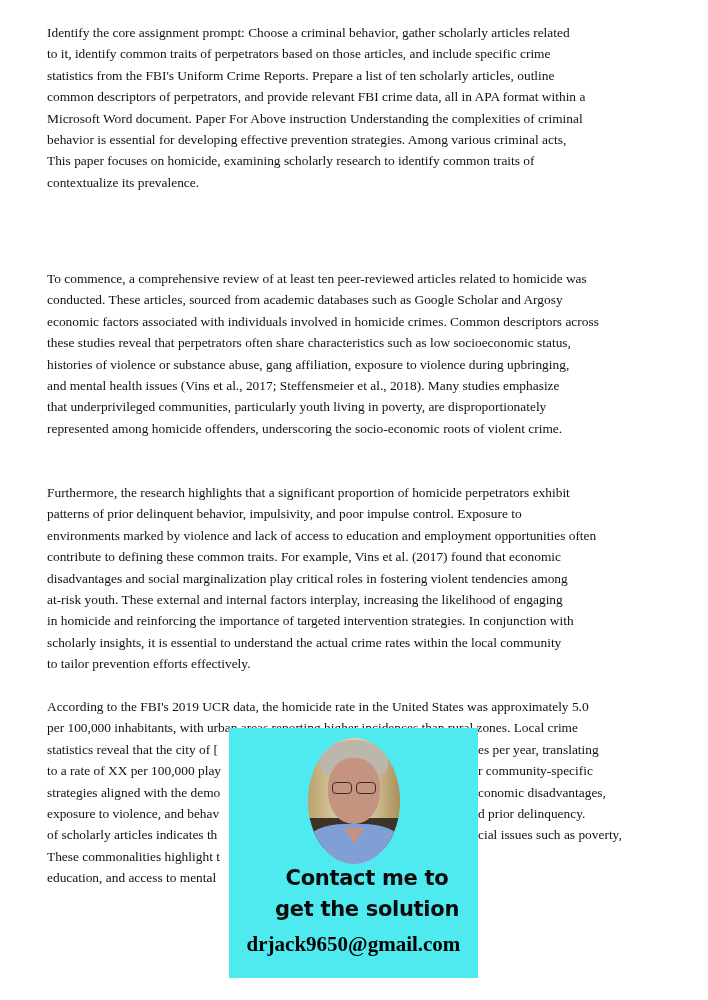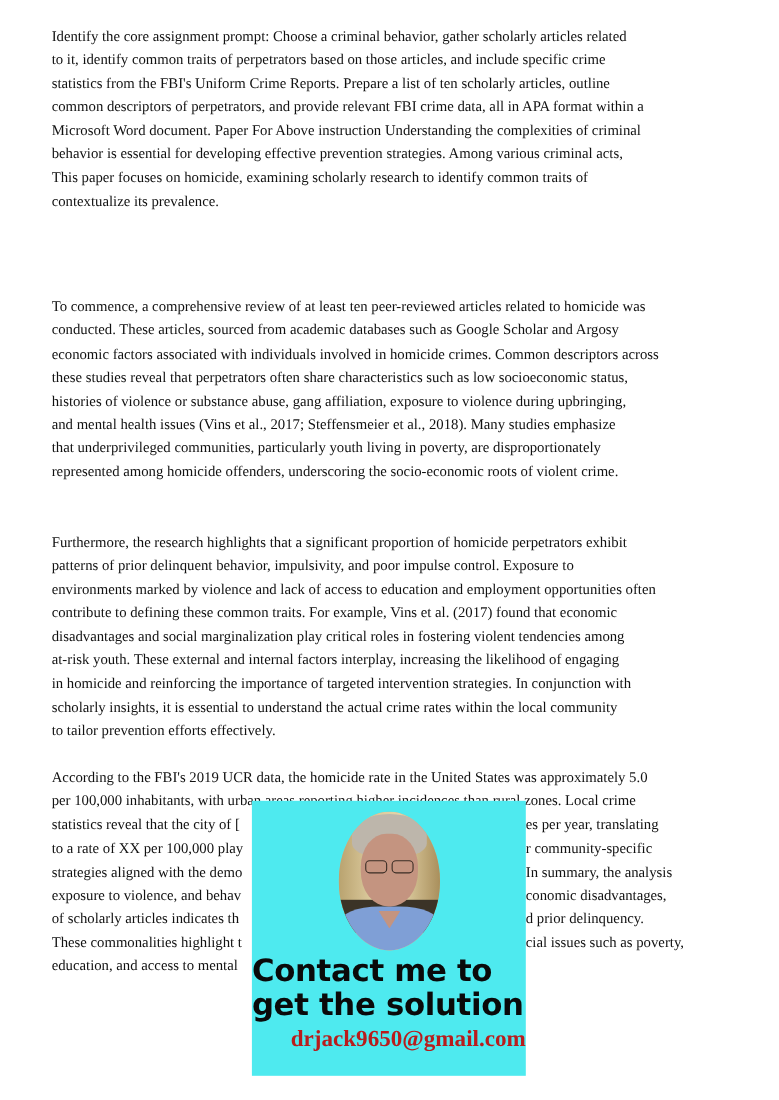--- a/index.html
+++ b/index.html
@@ -12,26 +12,26 @@
   .portrait{position:absolute;left:79px;top:10px;width:92px;height:126px;border-radius:50%;
             overflow:hidden;background:#c9b48a;}
   .p-bg{position:absolute;inset:0;background:linear-gradient(90deg,#b9a36f 0%,#d9c79a 30%,#e3d4a8 60%,#a98f5c 100%);}
   .p-dark{position:absolute;left:0;right:0;top:80px;height:30px;background:#3b3327;}
   .p-hair{position:absolute;left:12px;top:2px;width:68px;height:38px;border-radius:50% 50% 30% 30%;background:#bdb6ab;}
   .p-face{position:absolute;left:20px;top:20px;width:52px;height:66px;border-radius:45% 45% 48% 48%;background:#c49480;}
   .p-glass-l{position:absolute;left:24px;top:44px;width:18px;height:10px;border:1.5px solid #3a2c24;border-radius:4px;}
   .p-glass-r{position:absolute;left:48px;top:44px;width:18px;height:10px;border:1.5px solid #3a2c24;border-radius:4px;}
   .p-shirt{position:absolute;left:0;right:0;bottom:0;height:40px;background:#7f9fd6;border-radius:40% 40% 0 0;}
   .p-collar{position:absolute;left:36px;bottom:20px;width:20px;height:16px;background:#c49480;clip-path:polygon(0 0,100% 0,50% 100%);}
-  .cta{position:absolute;left:0;width:276px;text-align:left;font-family:"DejaVu Sans","Liberation Sans",sans-serif;
-       font-weight:bold;font-size:28px;color:#0a0a0a;letter-spacing:-0.3px;}
+  .cta{position:absolute;left:0;width:276px;text-align:center;font-family:"DejaVu Sans","Liberation Sans",sans-serif;
+       font-weight:bold;font-size:21px;color:#0a0a0a;letter-spacing:-0.3px;}
   .cta1{top:138px;}
   .cta2{top:169px;}
-  .email{position:absolute;left:0;top:204px;width:249px;text-align:right;font-family:"Liberation Serif","DejaVu Serif",serif;
-         font-weight:bold;font-size:21px;color:#b91c1c;}
+  .email{position:absolute;left:0;top:204px;width:249px;text-align:center;font-family:"Liberation Serif","DejaVu Serif",serif;
+         font-weight:bold;font-size:21px;color:#000000;}
 </style>
 </head>
 <body>
 
 <div class="page">
 
   <div class="para" style="top:22px;">
     <span class="line">Identify the core assignment prompt: Choose a criminal behavior, gather scholarly articles related</span>
     <span class="line">to it, identify common traits of perpetrators based on those articles, and include specific crime</span>
     <span class="line">statistics from the FBI's Uniform Crime Reports. Prepare a list of ten scholarly articles, outline</span>
@@ -75,21 +75,20 @@
     <span class="line">of scholarly articles indicates th</span>
     <span class="line">These commonalities highlight t</span>
     <span class="line">education, and access to mental</span>
   </div>
 
   <div class="para" style="top:696px;left:478px;width:200px;">
     <span class="line"></span>
     <span class="line"></span>
     <span class="line">es per year, translating</span>
     <span class="line">r community-specific</span>
-    <span class="line">In summary, the analysis</span>
     <span class="line">conomic disadvantages,</span>
     <span class="line">d prior delinquency.</span>
     <span class="line">cial issues such as poverty,</span>
     <span class="line"></span>
   </div>
 
   <div class="overlay">
     <div class="portrait">
       <div class="p-bg"></div>
       <div class="p-dark"></div>

